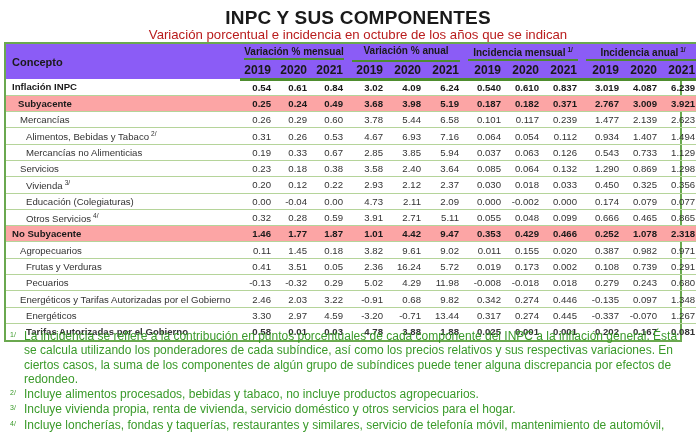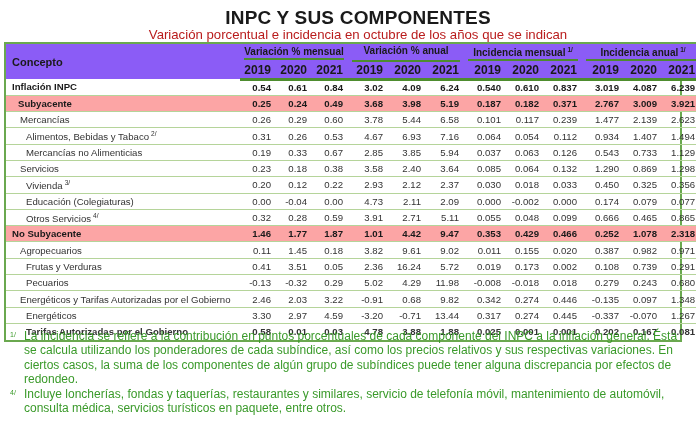--- a/index.html
+++ b/index.html
@@ -357,16 +357,24 @@
       </tbody>
   </table>
 </div>
 
 <div class="notes">
   <div class="note">
     <span class="mark">1/</span>
     <span class="txt">La incidencia se refiere a la contribución en puntos porcentuales de cada componente del INPC a la inflación general. Ésta se calcula utilizando los ponderadores de cada subíndice, así como los precios relativos y sus respectivas variaciones. En ciertos casos, la suma de los componentes de algún grupo de subíndices puede tener alguna discrepancia por efectos de redondeo.</span>
   </div>
   <div class="note gap">
+    <span class="mark">2/</span>
+    <span class="txt">Incluye alimentos procesados, bebidas y tabaco, no incluye productos agropecuarios.</span>
+  </div>
+  <div class="note gap">
+    <span class="mark">3/</span>
+    <span class="txt">Incluye vivienda propia, renta de vivienda, servicio doméstico y otros servicios para el hogar.</span>
+  </div>
+  <div class="note gap">
     <span class="mark">4/</span>
     <span class="txt">Incluye loncherías, fondas y taquerías, restaurantes y similares, servicio de telefonía móvil, mantenimiento de automóvil, consulta médica, servicios turísticos en paquete, entre otros.</span>
   </div>
 </div>
 
 </body></html>

